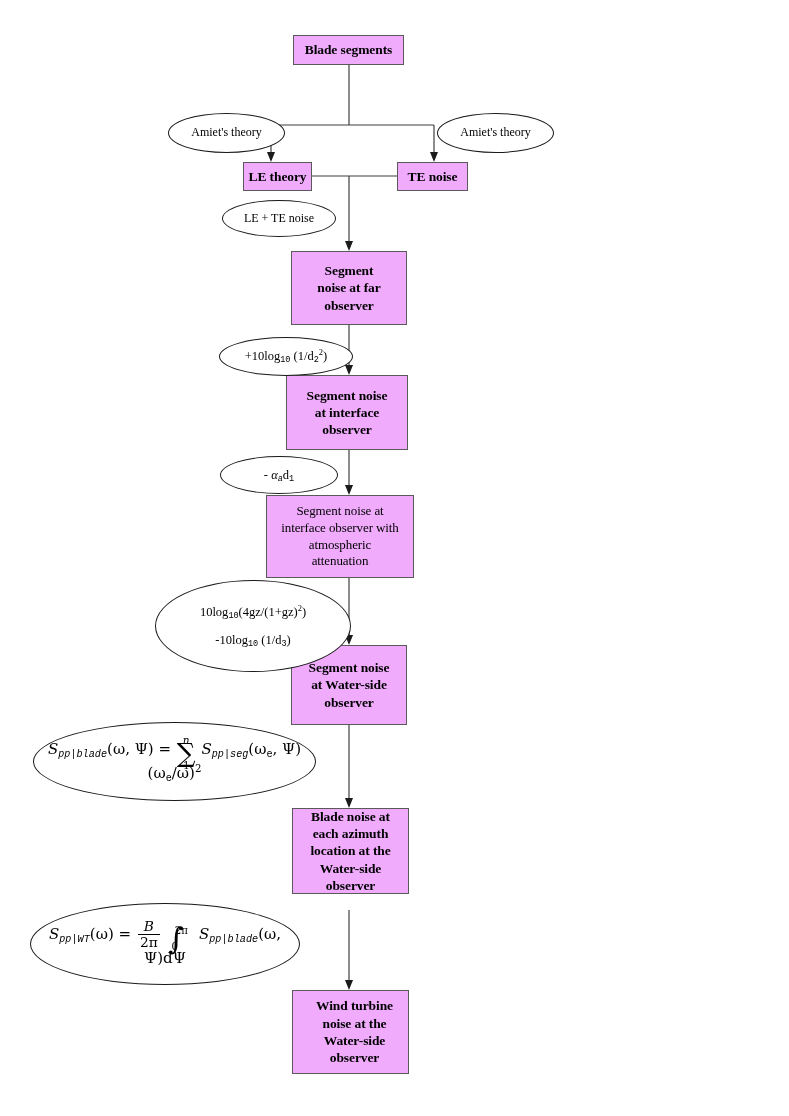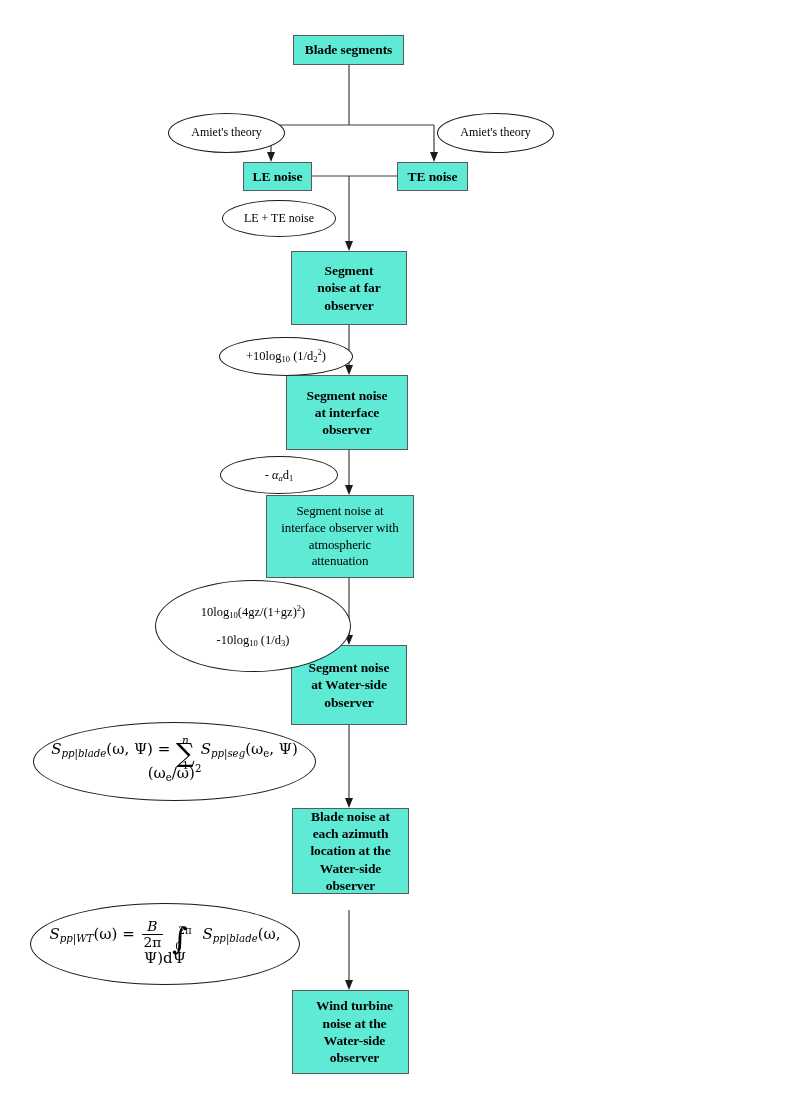--- a/index.html
+++ b/index.html
@@ -17,21 +17,21 @@
     width: 789px;
     height: 1116px;
     background: #ffffff;
     overflow: hidden;
   }
   
   .node {
     position: absolute;
     box-sizing: border-box;
     border: 1px solid #5a5a5a;
-    background: #5eead4;
+    background: #f0abfc;
     display: flex;
     align-items: center;
     justify-content: center;
     text-align: center;
     font-family: "Liberation Serif", "DejaVu Serif", serif;
     font-weight: bold;
     font-size: 13.5px;
     line-height: 1.28;
     letter-spacing: -0.1px;
     color: #000000;
@@ -59,21 +59,21 @@
     font-size: 12px;
     line-height: 1.3;
     color: #000000;
   }
   .bubble .txt { display: block; width: 100%; padding: 0 6px; }
 
   .bubble.math { font-size: 12.5px; }
   .bubble.math-big { font-size: 15px; }
 
   
-  sub { font-size: 0.68em; vertical-align: -0.28em; line-height: 0; }
+  sub { font-size: 0.68em; vertical-align: -0.28em; line-height: 0; font-family: Liberation Mono, monospace; }
   sup { font-size: 0.68em; vertical-align: 0.55em; line-height: 0; }
   .it { font-style: italic; }
   .serif-math { font-family: "DejaVu Serif", "Liberation Serif", serif; }
 
   
   .bubble .l1 { display: block; margin-bottom: 12px; }
   .bubble .l2 { display: block; }
 
   
   svg.wires {
@@ -184,21 +184,21 @@
 
     <path class="wire" d="M349,910 L349,983"></path>
     <polygon class="wire-head" points="349,990 345,980 353,980"></polygon>
   </svg>
 
   <div class="node" style="left:293px; top:35px; width:111px; height:30px;">
     <span class="txt">Blade segments</span>
   </div>
 
   <div class="node" style="left:243px; top:162px; width:69px; height:29px;">
-    <span class="txt">LE noise</span>
+    <span class="txt">LE theory</span>
   </div>
 
   <div class="node" style="left:397px; top:162px; width:71px; height:29px;">
     <span class="txt">TE noise</span>
   </div>
 
   <div class="node" style="left:291px; top:251px; width:116px; height:74px;">
     <span class="txt">
       <span>Segment</span><br>
       <span>noise at far</span><br>

